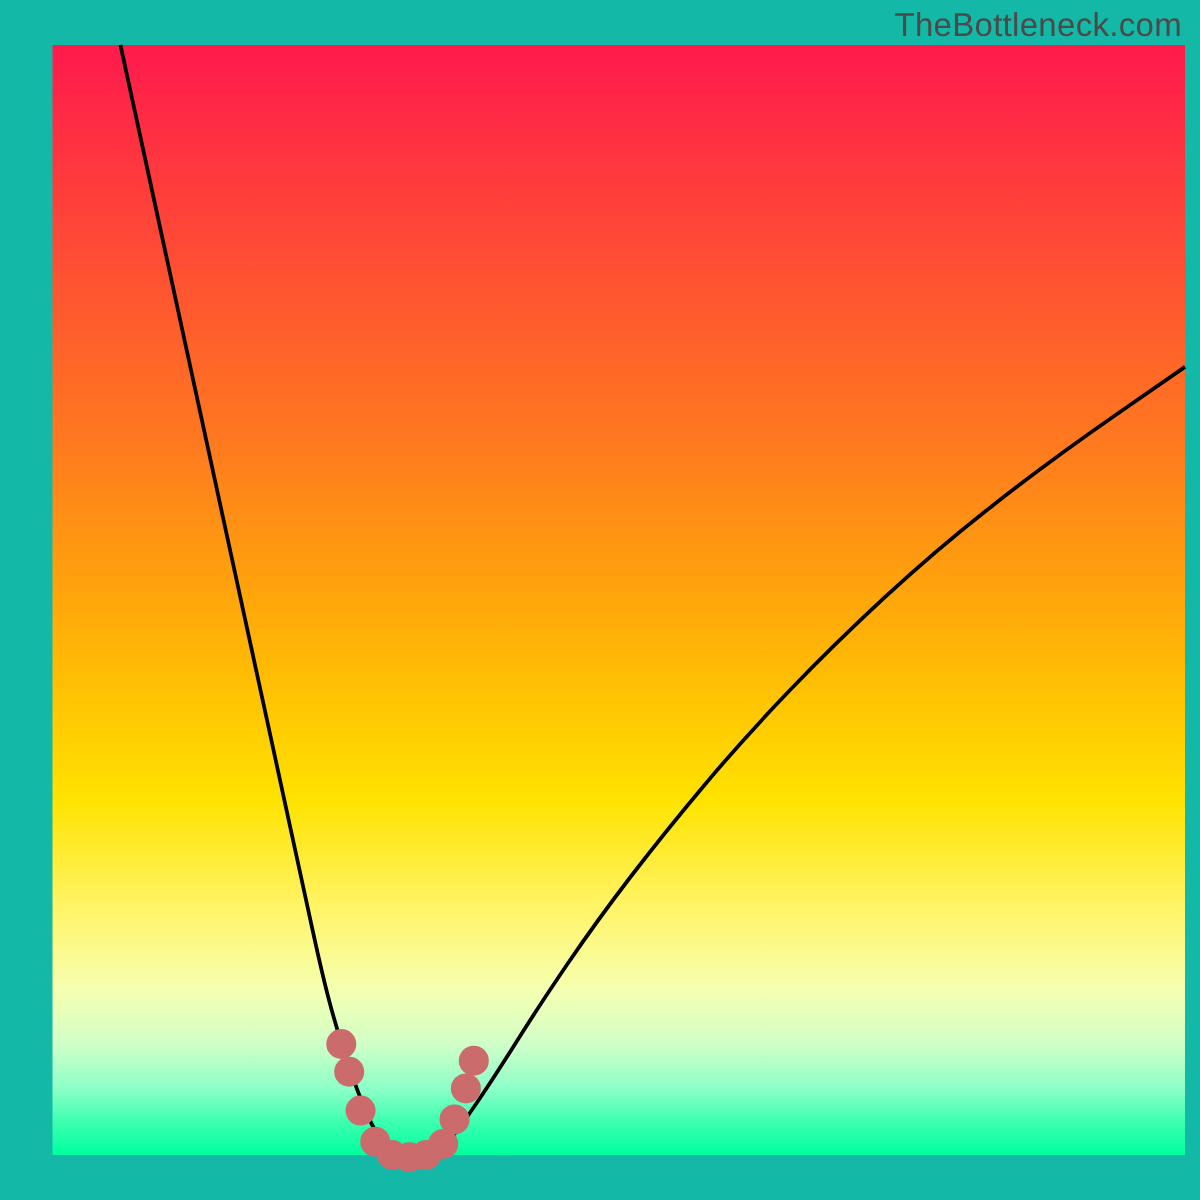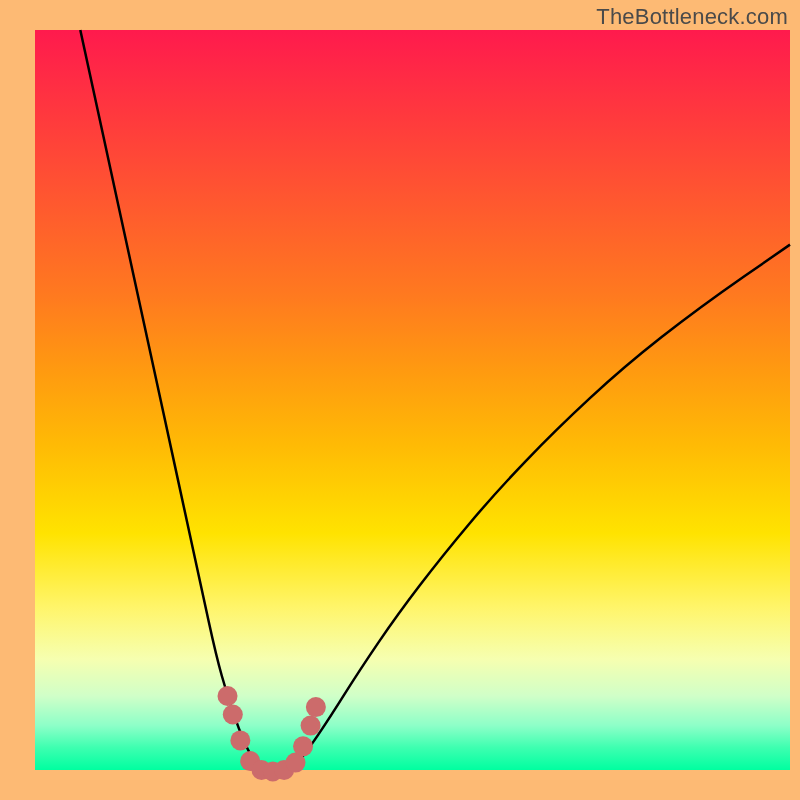--- a/index.html
+++ b/index.html
@@ -8,21 +8,21 @@
     width: 800px;
     height: 800px;
     overflow: hidden;
     background: #000;
     font-family: Arial, Helvetica, sans-serif;
   }
   .frame {
     position: absolute;
     left: 0; top: 0;
     width: 800px; height: 800px;
-    background: #fdba74;
+    background: #14b8a6;
   }
   .plot {
     position: absolute;
     background: linear-gradient(
       to bottom,
       #ff1a4d 0%,
       #ff3a3d 12%,
       #ff5a2e 24%,
       #ff7a1f 36%,
       #ff9a10 46%,

